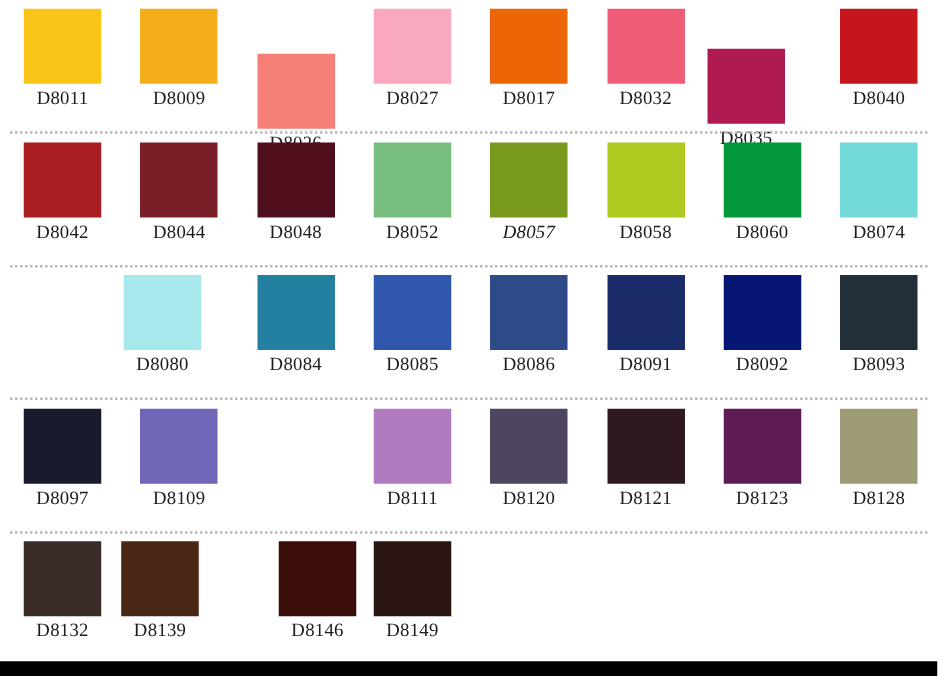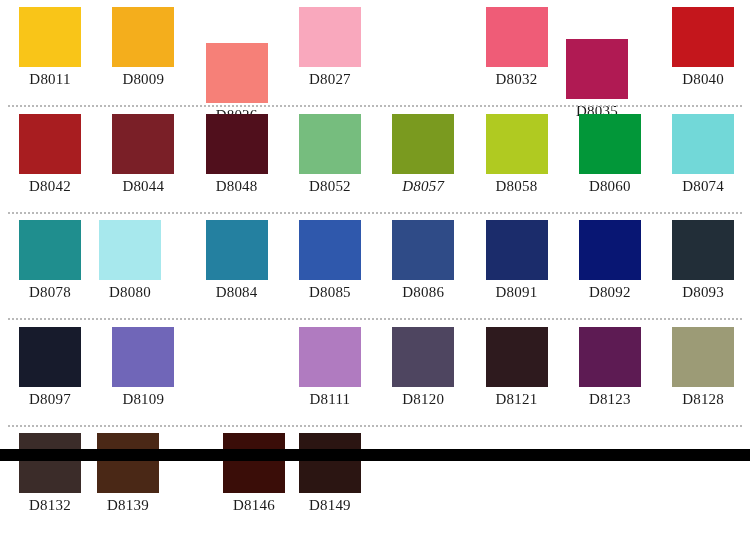--- a/index.html
+++ b/index.html
@@ -11,21 +11,21 @@
   body {
     width: 750px;
     height: 541px;
     overflow: hidden;
     font-family: "Liberation Serif", "DejaVu Serif", serif;
   }
 
   #swatch-chart {
     position: relative;
     width: 750px;
-    height: 461px;
+    height: 541px;
     background: #ffffff;
     box-sizing: border-box;
   }
 
   .swatch-row {
     position: relative;
     width: 750px;
     height: 107px;
     box-sizing: border-box;
   }
@@ -109,20 +109,24 @@
             <div class="swatch-label">D8009</div>
           </div>
           <div class="swatch-cell" style="left: 186.6px; margin-top: 36px;">
             <div class="swatch-chip" title="D8026" style="background: rgb(246, 128, 120);"></div>
             <div class="swatch-label">D8026</div>
           </div>
           <div class="swatch-cell" style="left: 279.9px;">
             <div class="swatch-chip" title="D8027" style="background: rgb(249, 168, 189);"></div>
             <div class="swatch-label">D8027</div>
           </div>
+          <div class="swatch-cell" style="left: 373.2px;">
+            <div class="swatch-chip" title="D8017" style="background: rgb(236, 102, 8);"></div>
+            <div class="swatch-label">D8017</div>
+          </div>
           <div class="swatch-cell" style="left: 466.5px;">
             <div class="swatch-chip" title="D8032" style="background: rgb(239, 92, 119);"></div>
             <div class="swatch-label">D8032</div>
           </div>
           <div class="swatch-cell" style="left: 547px; margin-top: 32px;">
             <div class="swatch-chip" title="D8035" style="background: rgb(176, 26, 83);"></div>
             <div class="swatch-label">D8035</div>
           </div>
           <div class="swatch-cell" style="left: 653.1px;">
             <div class="swatch-chip" title="D8040" style="background: rgb(196, 22, 28);"></div>
@@ -163,24 +167,20 @@
           </div>
           <div class="swatch-cell" style="left: 653.1px;">
             <div class="swatch-chip" title="D8074" style="background: rgb(114, 216, 216);"></div>
             <div class="swatch-label">D8074</div>
           </div>
         </div>
         <div class="row-separator"></div>
       </div>
       <div class="swatch-row" style="position: absolute; left: 0px; top: 213px;">
         <div class="swatch-cells">
-          <div class="swatch-cell" style="left: 0px;">
-            <div class="swatch-chip" title="D8078" style="background: rgb(31, 142, 142);"></div>
-            <div class="swatch-label">D8078</div>
-          </div>
           <div class="swatch-cell" style="left: 80px;">
             <div class="swatch-chip" title="D8080" style="background: rgb(167, 232, 237);"></div>
             <div class="swatch-label">D8080</div>
           </div>
           <div class="swatch-cell" style="left: 186.6px;">
             <div class="swatch-chip" title="D8084" style="background: rgb(36, 128, 160);"></div>
             <div class="swatch-label">D8084</div>
           </div>
           <div class="swatch-cell" style="left: 279.9px;">
             <div class="swatch-chip" title="D8085" style="background: rgb(47, 88, 172);"></div>

